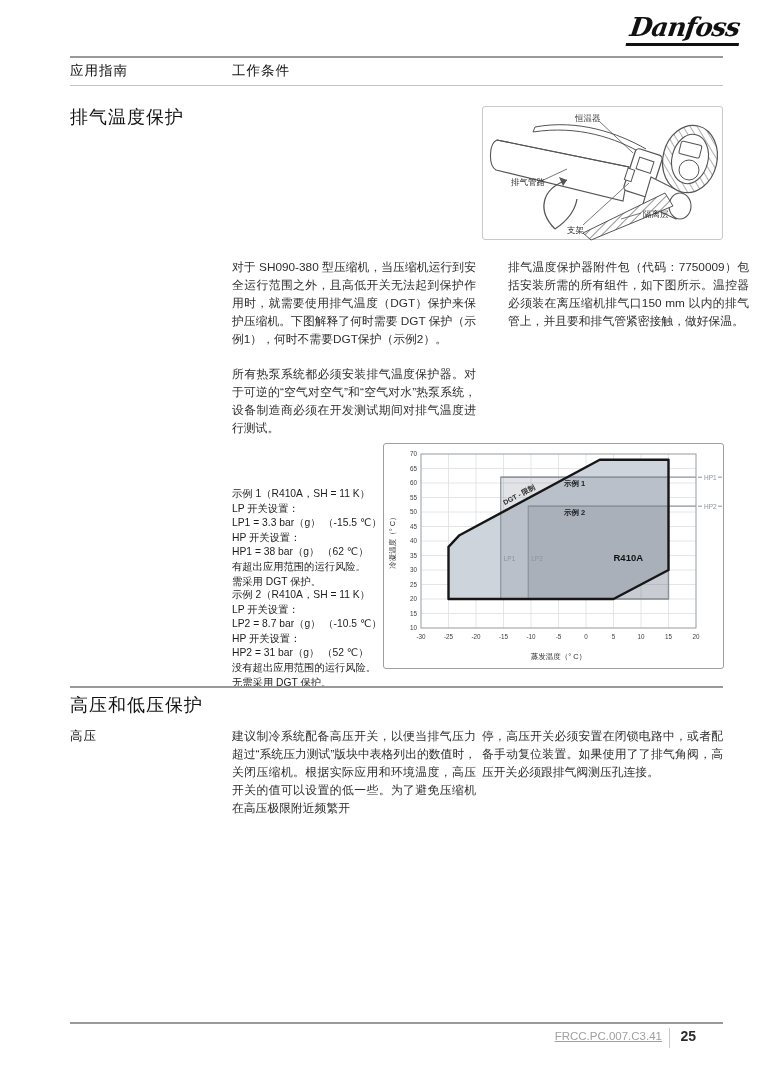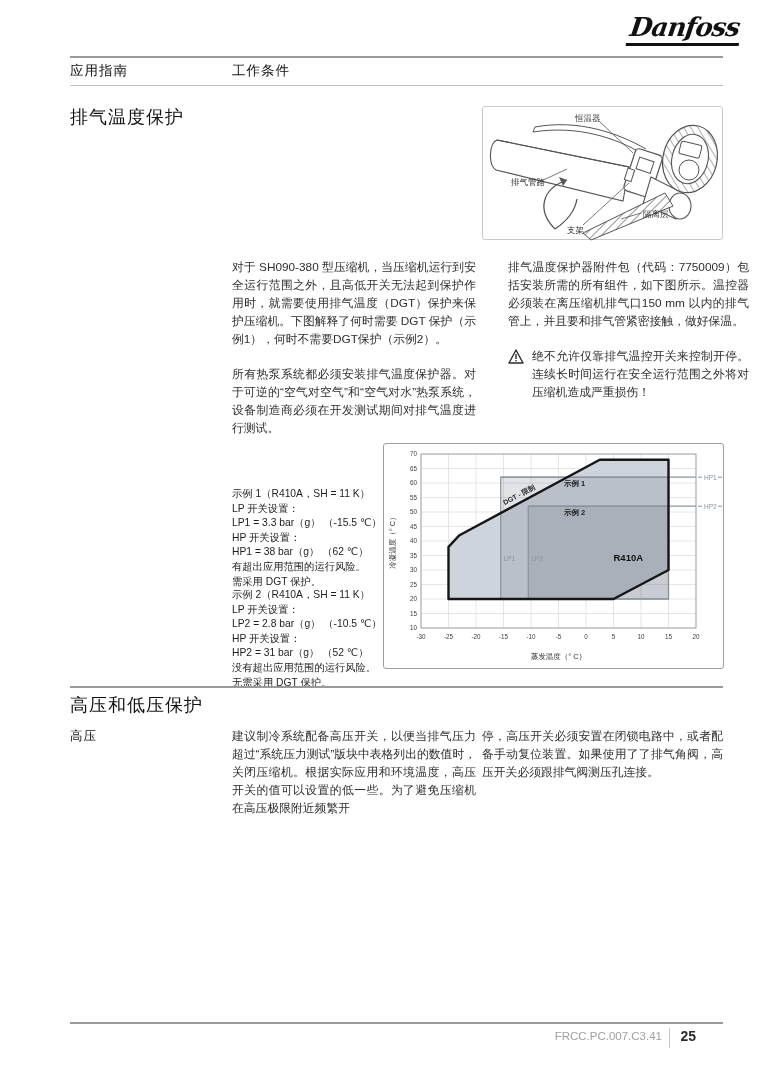--- a/index.html
+++ b/index.html
@@ -30,21 +30,21 @@
   .figlabel { position:absolute; font-size:8.5px; color:#333; white-space:nowrap; }
 
   
   .warnrow { display:flex; gap:8px; margin-top:17px; }
   .warnicon { flex:0 0 16px; padding-top:2px; }
 
   
   .cap { position:absolute; left:232px; width:152px; font-size:10.3px; line-height:14.6px; color:#1d1d1d; }
 
   
-  .foot-code { position:absolute; right:96px; top:1030px; font-size:11.5px; color:#a0a0a0; }
+  .foot-code { position:absolute; right:96px; top:1030px; font-size:11.5px; color:#a0a0a0;text-decoration:underline; }
   .foot-sep  { position:absolute; right:88px; top:1028px; width:1px; height:20px; background:#c8c8c8; }
   .foot-page { position:absolute; right:62px; top:1028px; font-size:14px; font-weight:bold; color:#2b2b2b; }
 </style>
 </head>
 <body>
 
 <div id="page">
 
   <div class="logo">
     <span class="word">Danfoss</span>
@@ -118,45 +118,35 @@
     <span class="figlabel" style="left:84px; top:118px">支架</span>
     <span class="figlabel" style="left:160px; top:102px">隔离层</span>
   </div>
 
   <div class="col" style="left:232px; top:258px; width:244px">
     <p>对于 SH090-380 型压缩机，当压缩机运行到安全运行范围之外，且高低开关无法起到保护作用时，就需要使用排气温度（DGT）保护来保护压缩机。下图解释了何时需要 DGT 保护（示例1），何时不需要DGT保护（示例2）。</p>
     <p>所有热泵系统都必须安装排气温度保护器。对于可逆的“空气对空气”和“空气对水”热泵系统，设备制造商必须在开发测试期间对排气温度进行测试。</p>
   </div>
   <div class="col" style="left:508px; top:258px; width:241px">
     <p>排气温度保护器附件包（代码：7750009）包括安装所需的所有组件，如下图所示。温控器必须装在离压缩机排气口150 mm 以内的排气管上，并且要和排气管紧密接触，做好保温。</p>
-    <div class="warnrow">
-      <span class="warnicon">
-        <svg width="16" height="15" viewBox="0 0 16 15">
-          <path d="M 8 1 L 15 14 L 1 14 Z" fill="none" stroke="#2b2b2b" stroke-width="1.4" stroke-linejoin="round"></path>
-          <rect x="7.3" y="5" width="1.4" height="5" fill="#2b2b2b"></rect>
-          <rect x="7.3" y="11" width="1.4" height="1.4" fill="#2b2b2b"></rect>
-        </svg>
-      </span>
-      <p style="margin:0">绝不允许仅靠排气温控开关来控制开停。连续长时间运行在安全运行范围之外将对压缩机造成严重损伤！</p>
-    </div>
   </div>
 
   <div class="cap" style="top:487px">
     <div>示例 1（R410A，SH = 11 K）</div>
     <div>LP 开关设置：</div>
     <div>LP1 = 3.3 bar（g） （-15.5 ℃）</div>
     <div>HP 开关设置：</div>
     <div>HP1 = 38 bar（g） （62 ℃）</div>
     <div>有超出应用范围的运行风险。</div>
     <div>需采用 DGT 保护。</div>
   </div>
   <div class="cap" style="top:588px">
     <div>示例 2（R410A，SH = 11 K）</div>
     <div>LP 开关设置：</div>
-    <div>LP2 = 2.8 bar（g） （-10.5 ℃）</div>
+    <div>LP2 = 8.7 bar（g） （-10.5 ℃）</div>
     <div>HP 开关设置：</div>
     <div>HP2 = 31 bar（g） （52 ℃）</div>
     <div>没有超出应用范围的运行风险。</div>
     <div>无需采用 DGT 保护。</div>
   </div>
 
   <div class="figbox" style="left:383px; top:443px; width:341px; height:226px; border-color:#9aa0a5">
     <svg id="chart" width="339" height="224" viewBox="0 0 339 224">
         <line x1="37" y1="184" x2="37" y2="10" stroke="#dcdfe2" stroke-width="0.8"></line>
         <line x1="64.5" y1="184" x2="64.5" y2="10" stroke="#dcdfe2" stroke-width="0.8"></line>

